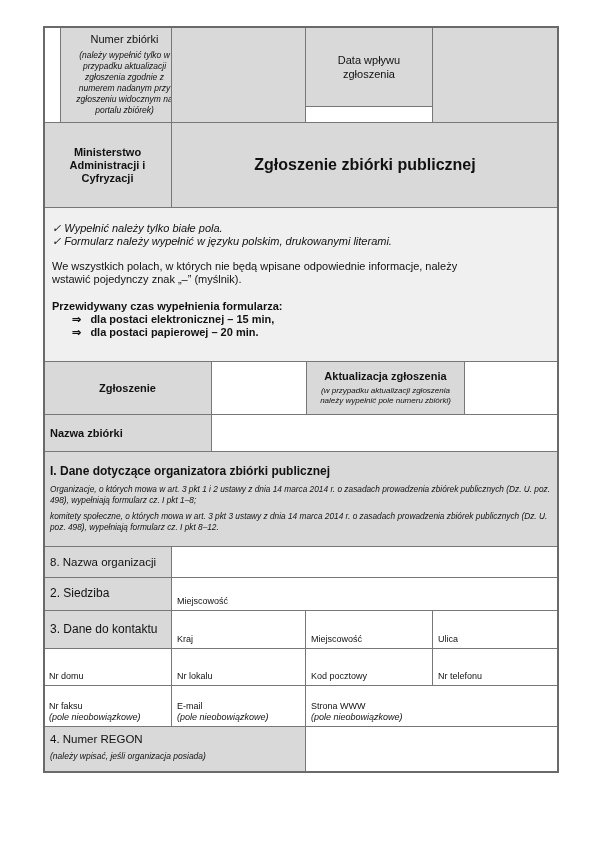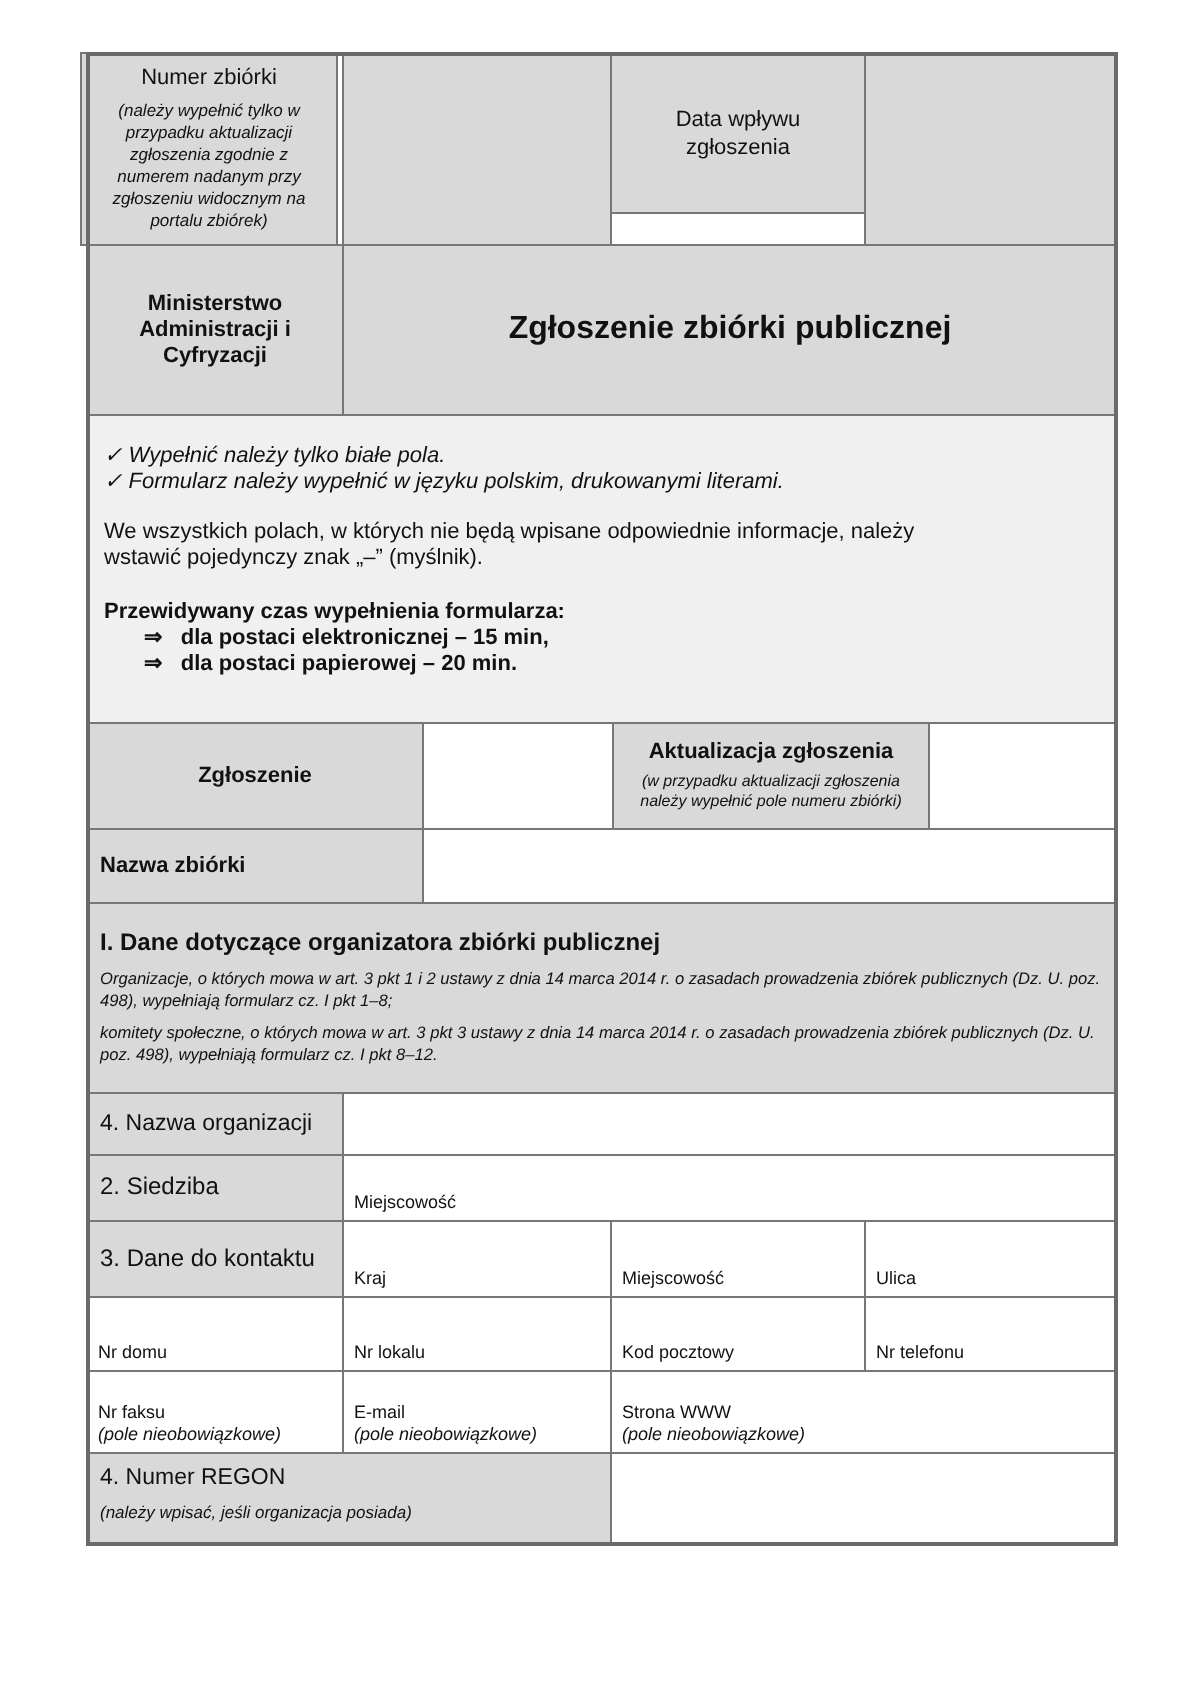--- a/index.html
+++ b/index.html
@@ -12,21 +12,21 @@
   .center { display:flex; flex-direction:column; align-items:center; justify-content:center; text-align:center; }
   .it { font-style:italic; }
   .b { font-weight:bold; }
   .lbl { position:absolute; left:5px; bottom:3px; font-size:9px; line-height:11px; }
   .lbl .sub { font-style:italic; display:block; }
   .rowlabel { position:absolute; left:6px; font-size:12px; }
 </style>
 </head>
 <body>
 
-<div class="cell g center" style="left:40px;top:26px;width:129px;height:97px;padding:4px 6px;">
+<div class="cell g center" style="left:60px;top:26px;width:129px;height:97px;padding:4px 6px;">
   <div style="font-size:11px;margin-bottom:5px;">Numer zbiórki</div>
   <div class="it" style="font-size:8.5px;line-height:11px;">(należy wypełnić tylko w przypadku aktualizacji zgłoszenia zgodnie z numerem nadanym przy zgłoszeniu widocznym na portalu zbiórek)</div>
 </div>
 <div class="cell g" style="left:171px;top:26px;width:135px;height:97px;"></div>
 <div class="cell g center" style="left:305px;top:26px;width:128px;height:81px;padding:0 10px;">
   <div style="font-size:11px;line-height:14px;">Data wpływu zgłoszenia</div>
 </div>
 <div class="cell g" style="left:432px;top:26px;width:127px;height:97px;"></div>
 
 <div class="cell g center" style="left:43px;top:122px;width:129px;height:86px;padding:0 14px;">
@@ -60,21 +60,21 @@
 </div>
 <div class="cell w" style="left:211px;top:414px;width:348px;height:38px;"></div>
 
 <div class="cell g" style="left:43px;top:451px;width:516px;height:96px;padding:12px 6px 0 6px;">
   <div class="b" style="font-size:12px;margin-bottom:6px;">I. Dane dotyczące organizatora zbiórki publicznej</div>
   <div class="it" style="font-size:8.3px;line-height:11px;margin-bottom:5px;">Organizacje, o których mowa w art. 3 pkt 1 i 2 ustawy z dnia 14 marca 2014 r. o zasadach prowadzenia zbiórek publicznych (Dz. U. poz. 498), wypełniają formularz cz. I pkt 1–8;</div>
   <div class="it" style="font-size:8.3px;line-height:11px;">komitety społeczne, o których mowa w art. 3 pkt 3 ustawy z dnia 14 marca 2014 r. o zasadach prowadzenia zbiórek publicznych (Dz. U. poz. 498), wypełniają formularz cz. I pkt 8–12.</div>
 </div>
 
 <div class="cell g" style="left:43px;top:546px;width:129px;height:32px;display:flex;align-items:center;padding-left:6px;">
-  <div style="font-size:11.5px;">4. Nazwa organizacji</div>
+  <div style="font-size:11.5px;">8. Nazwa organizacji</div>
 </div>
 <div class="cell w" style="left:171px;top:546px;width:388px;height:32px;"></div>
 
 <div class="cell g" style="left:43px;top:577px;width:129px;height:34px;">
   <div class="rowlabel" style="top:8px;">2. Siedziba</div>
 </div>
 <div class="cell w" style="left:171px;top:577px;width:388px;height:34px;">
   <div class="lbl">Miejscowość</div>
 </div>
 

